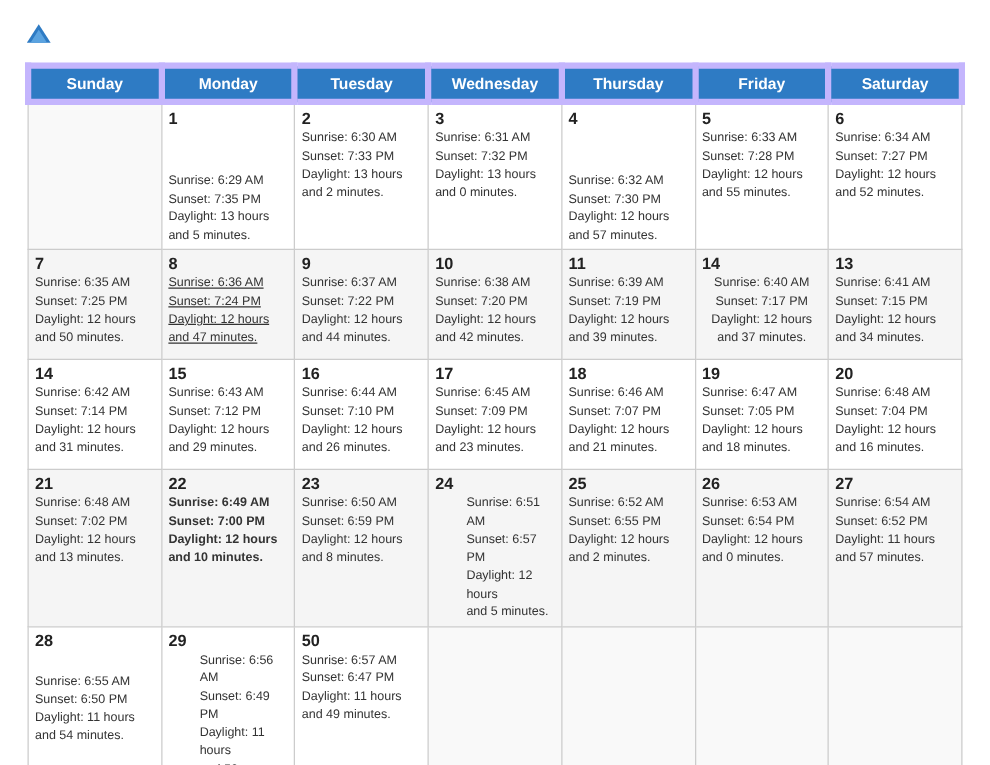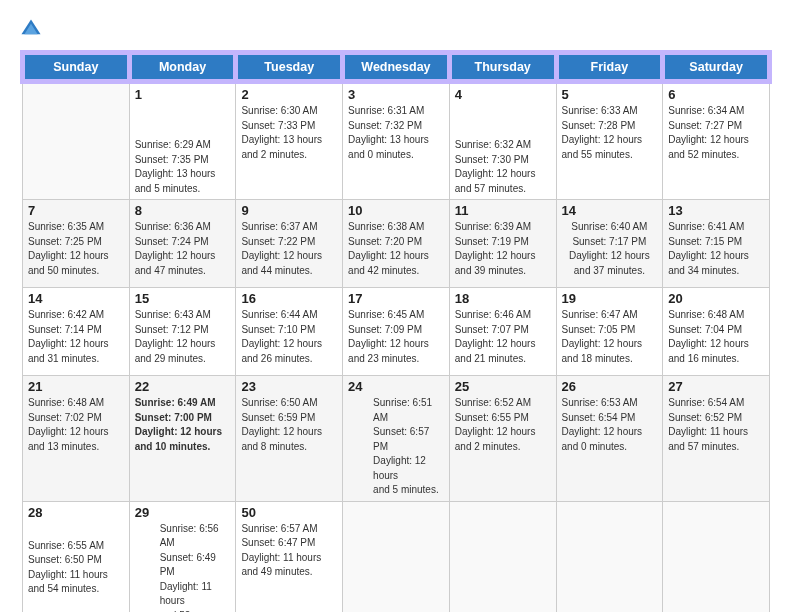--- a/index.html
+++ b/index.html
@@ -188,21 +188,21 @@
         <tr class="row-shade">
           <td>
             <div class="day-number">7</div>
             <div class="cell-info" style="white-space: pre-line;">Sunrise: 6:35 AM
 Sunset: 7:25 PM
 Daylight: 12 hours
 and 50 minutes.</div>
           </td>
           <td>
             <div class="day-number">8</div>
-            <div class="cell-info" style="white-space: pre-line;">Sunrise: 6:36 AM
+            <div class="cell-info" style="white-space: pre-line; text-decoration: underline;">Sunrise: 6:36 AM
 Sunset: 7:24 PM
 Daylight: 12 hours
 and 47 minutes.</div>
           </td>
           <td>
             <div class="day-number">9</div>
             <div class="cell-info" style="white-space: pre-line;">Sunrise: 6:37 AM
 Sunset: 7:22 PM
 Daylight: 12 hours
 and 44 minutes.</div>

